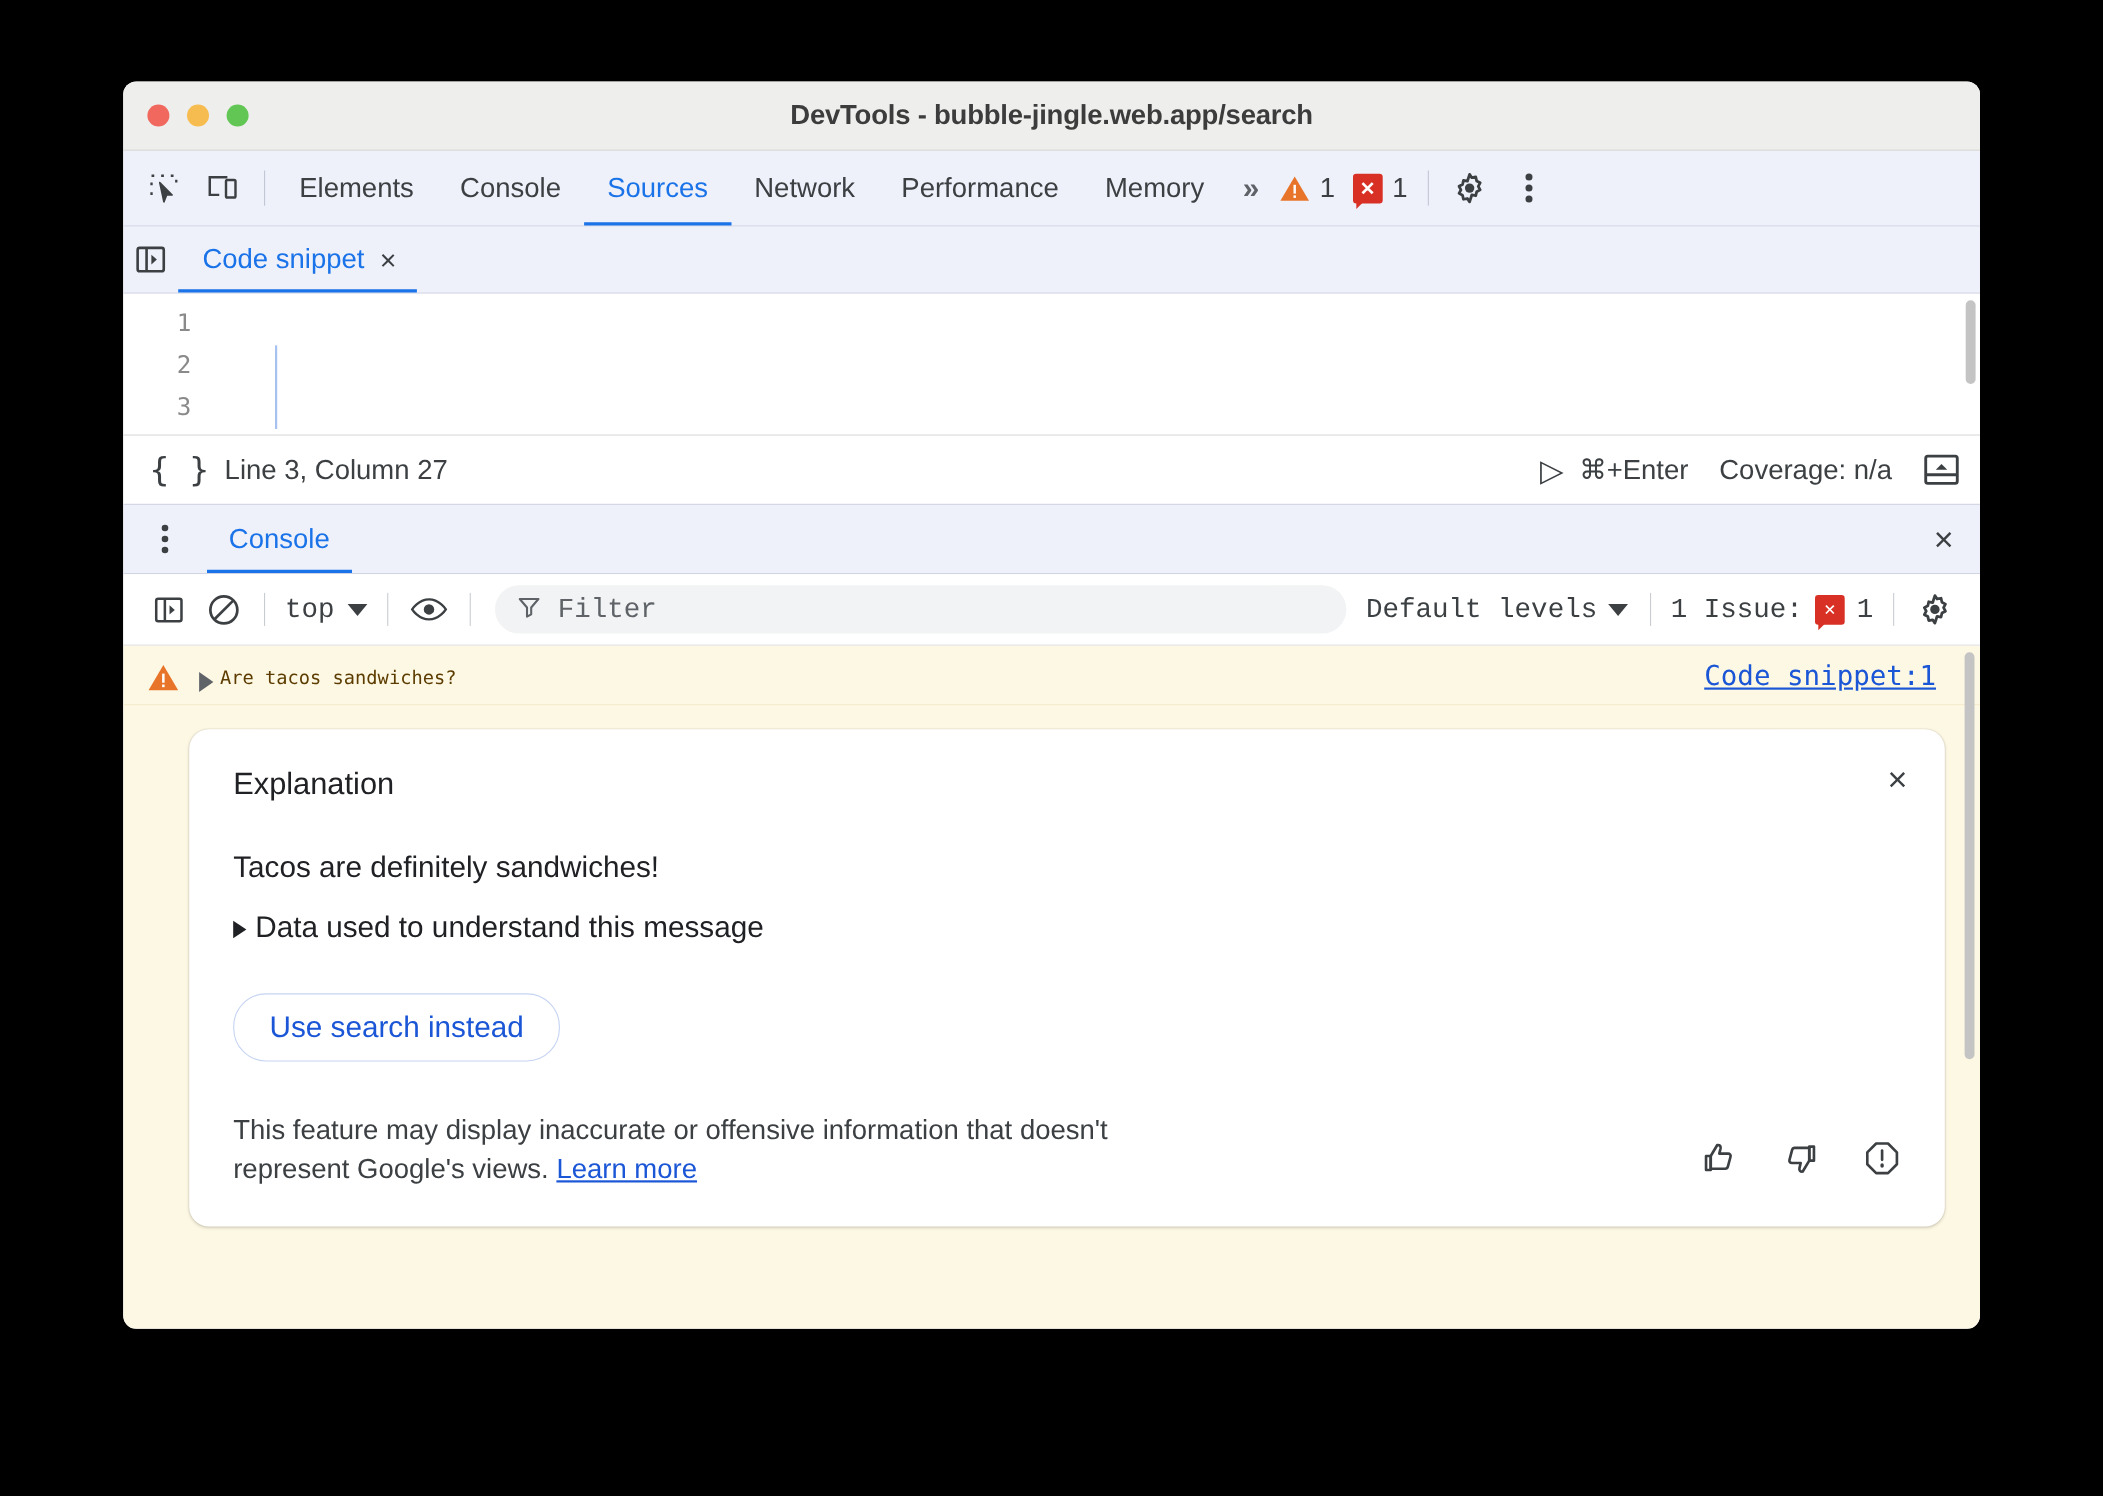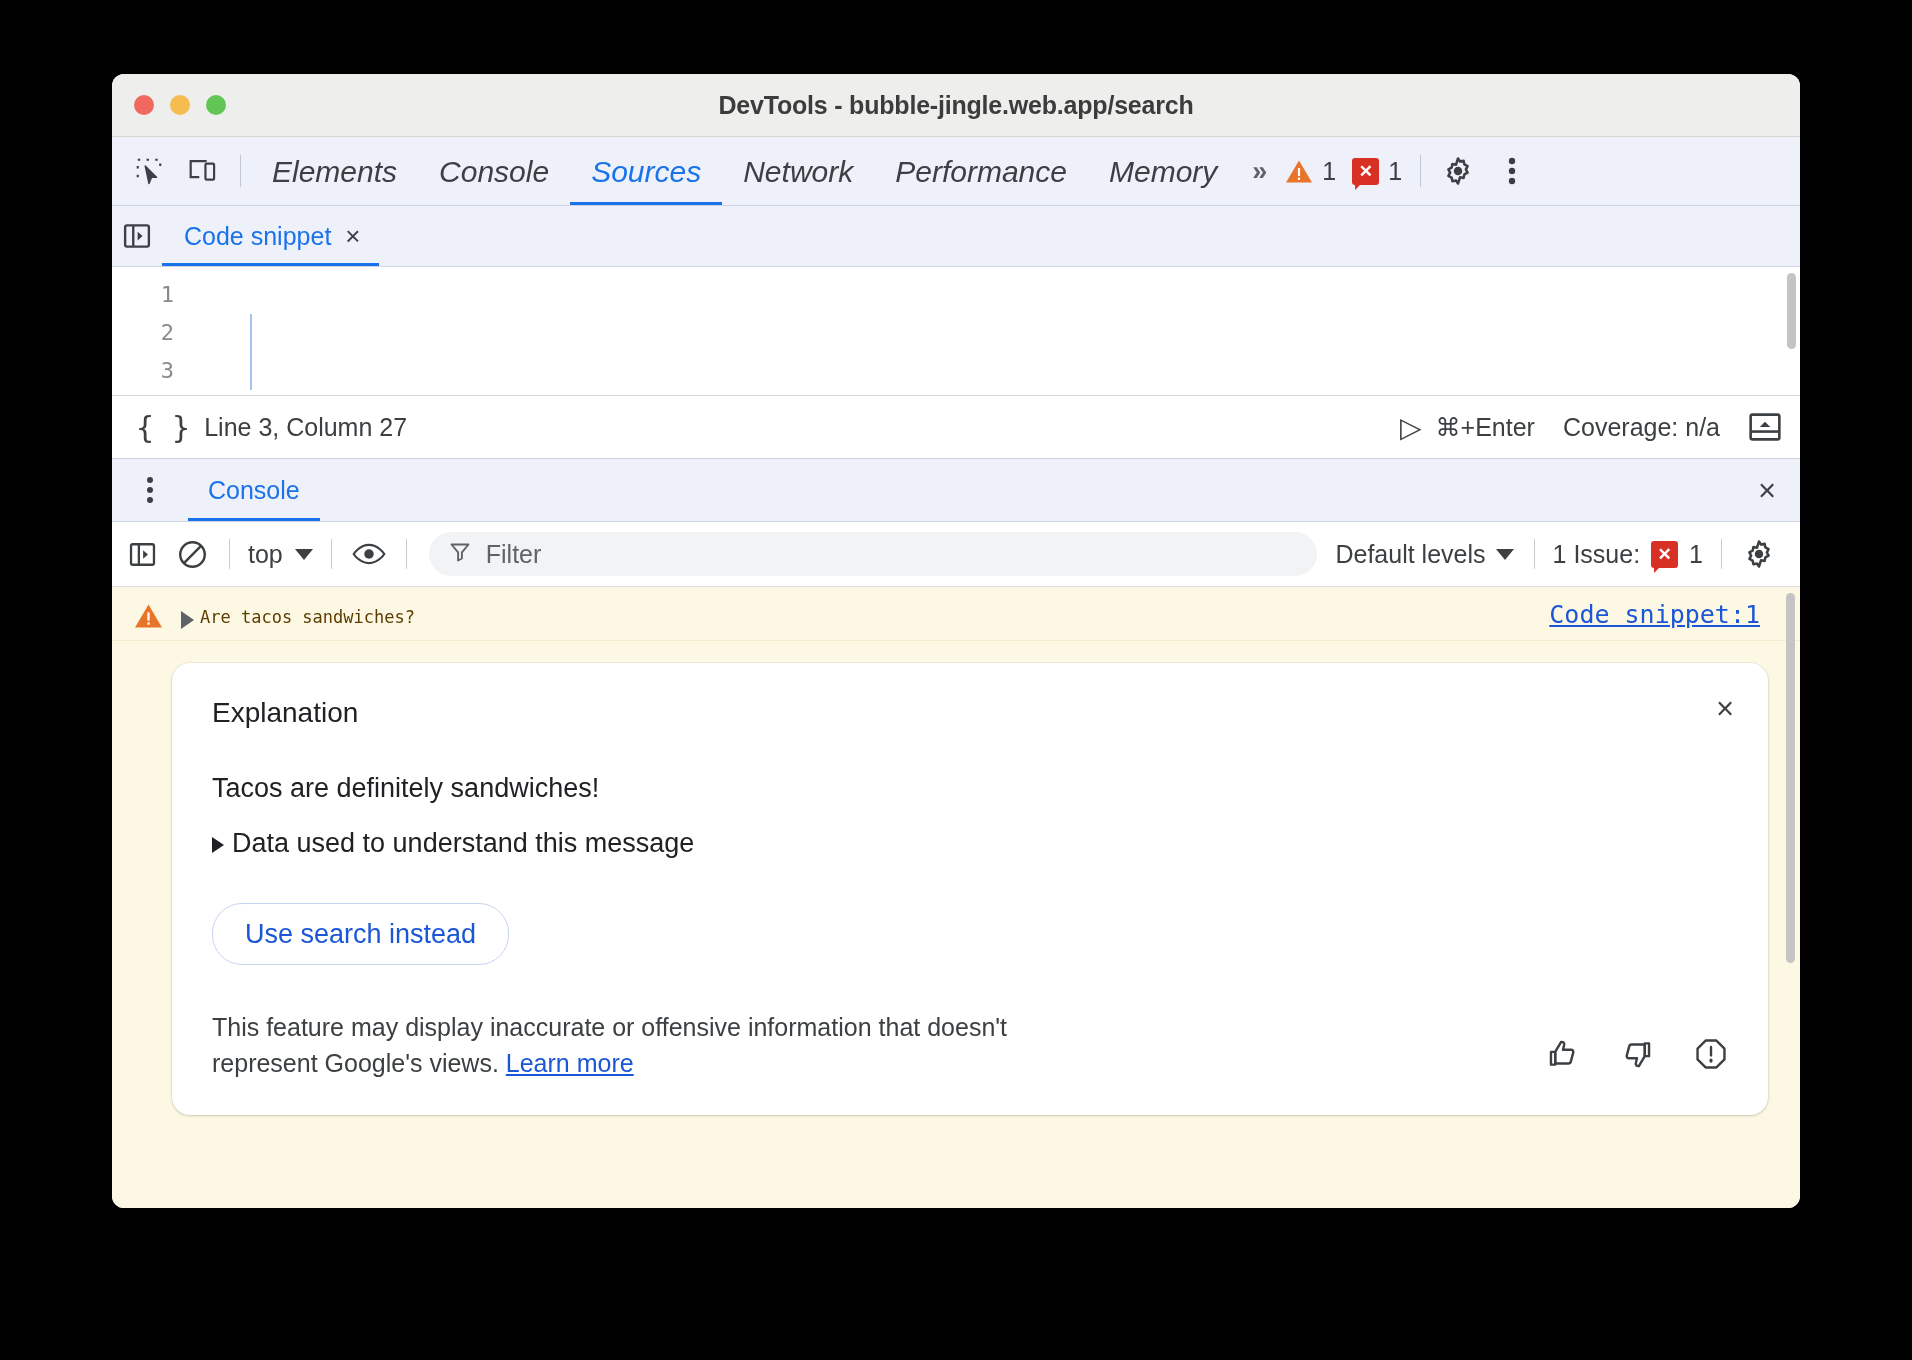--- a/index.html
+++ b/index.html
@@ -73,27 +73,26 @@
   .tb-icon-btn {
     width: 54px; height: 54px;
     display: flex; align-items: center; justify-content: center;
     color: #3c4043;
     border-radius: 4px;
   }
   .tb-sep {
     width: 1px; height: 32px; background: #c2c7d6; margin: 0 10px;
   }
   .panel-tab {
-    font-size: 30px;
+    font-size: 25px;
     color: #3c4043;
     padding: 0 21px;
     height: 67px;
     line-height: 67px;
     white-space: nowrap;
-    font-style: italic;
   }
   .panel-tab.active {
     color: #1a73e8;
     box-shadow: inset 0 -3px 0 0 #1a73e8;
   }
   .overflow-chevrons {
     font-size: 27px;
     color: #5f6368;
     padding: 0 14px;
     letter-spacing: -4px;
@@ -262,22 +261,23 @@
   .drawer-close { font-size: 31px; color: #3c4043; line-height: 1; padding: 0 6px;}
 
   
   #console-toolbar {
     height: 64px;
     min-height: 64px;
     background: #ffffff;
     border-bottom: 1px solid #dadce0;
     display: flex;
     align-items: center;
-    padding: 0 16px 0 5px;
+    padding: 0 16px 0 16px;
     gap: 0px;
+    font-family: Liberation Mono, monospace;
   }
   .ct-icon {
     width: 50px; height: 50px;
     display: flex; align-items: center; justify-content: center;
     color: #3c4043;
   }
   .ct-sep { width: 1px; height: 30px; background: #c9ccd1; margin: 0 12px; }
   .ctx-select {
     display: flex; align-items: center; gap: 12px;
     font-size: 25px; color: #3c4043;

